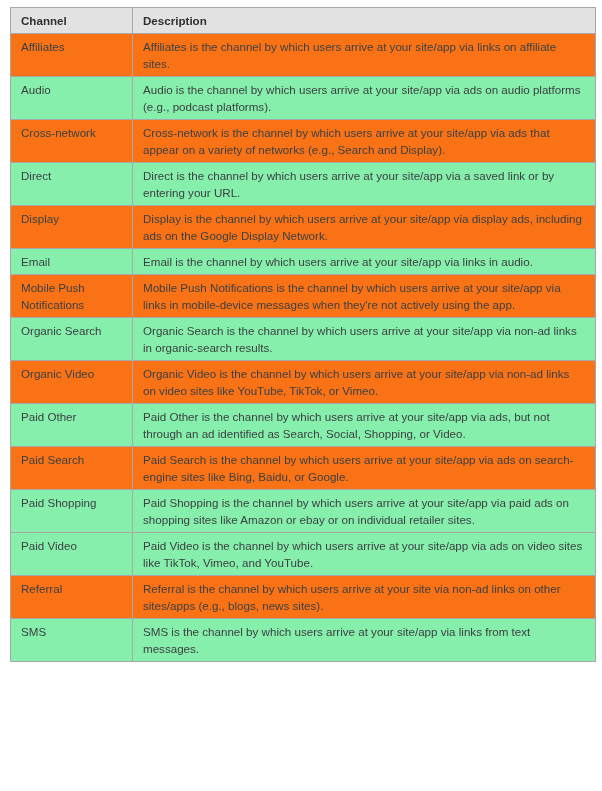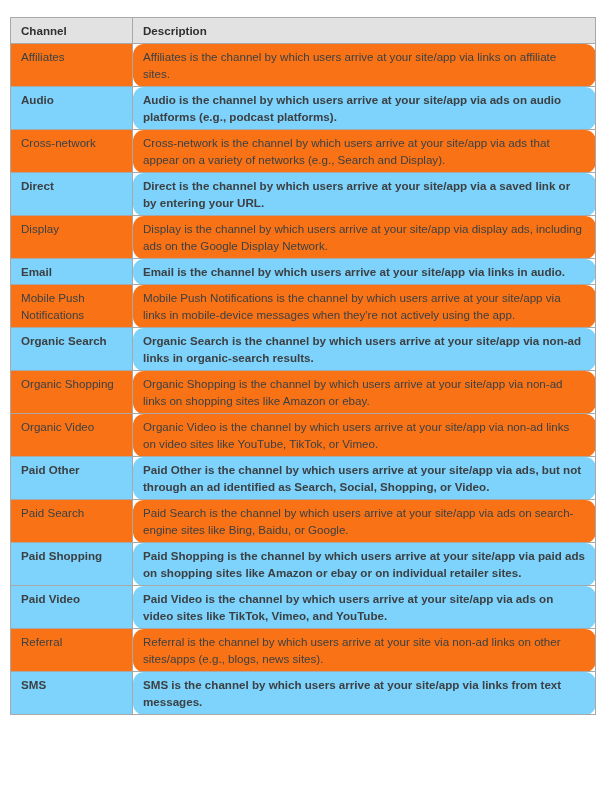--- a/index.html
+++ b/index.html
@@ -10,21 +10,21 @@
     body {
       width: 602px;
       height: 791px;
       position: relative;
       overflow: hidden;
       font-family: "Liberation Sans", sans-serif;
     }
     table.channels {
       position: absolute;
       left: 10px;
-      top: 17px;
+      top: 7px;
       width: 585px;
       border-collapse: collapse;
       table-layout: fixed;
       font-size: 11.6px;
       color: #3c4043;
     }
     table.channels col.c1 { width: 122px; }
     table.channels col.c2 { width: 463px; }
     table.channels th, table.channels td {
       border: 1px solid #a8a8a8;
@@ -35,24 +35,24 @@
     }
     table.channels th {
       background: #e2e2e2;
       font-weight: bold;
       color: #2f2f2f;
       height: 16px;
       padding-top: 4px;
       padding-bottom: 4px;
     }
     table.channels tbody tr.odd td { background: #f97316; }
-    table.channels tbody tr.even td { background: #7dd3fc; font-weight: bold; }
+    table.channels tbody tr.even td { background: #86efac; }
     table.channels tbody tr.two td { height: 34px; }
     table.channels tbody tr.one td { height: 17px; }
-    td.desc { padding-right: 12px; border-radius: 11px; }
+    td.desc { padding-right: 12px; }
   </style>
 </head>
 <body>
 
 <table class="channels">
   <colgroup>
       <col class="c1">
       <col class="c2">
     </colgroup>
   <thead>
@@ -88,24 +88,20 @@
     </tr>
     <tr class="odd two">
       <td>Mobile Push Notifications</td>
       <td class="desc">Mobile Push Notifications is the channel by which users arrive at your site/app via links in mobile-device messages when they're not actively using the app.</td>
     </tr>
     <tr class="even two">
       <td>Organic Search</td>
       <td class="desc">Organic Search is the channel by which users arrive at your site/app via non-ad links in organic-search results.</td>
     </tr>
     <tr class="odd two">
-      <td>Organic Shopping</td>
-      <td class="desc">Organic Shopping is the channel by which users arrive at your site/app via non-ad links on shopping sites like Amazon or ebay.</td>
-    </tr>
-    <tr class="odd two">
       <td>Organic Video</td>
       <td class="desc">Organic Video is the channel by which users arrive at your site/app via non-ad links on video sites like YouTube, TikTok, or Vimeo.</td>
     </tr>
     <tr class="even two">
       <td>Paid Other</td>
       <td class="desc">Paid Other is the channel by which users arrive at your site/app via ads, but not through an ad identified as Search, Social, Shopping, or Video.</td>
     </tr>
     <tr class="odd two">
       <td>Paid Search</td>
       <td class="desc">Paid Search is the channel by which users arrive at your site/app via ads on search-engine sites like Bing, Baidu, or Google.</td>

